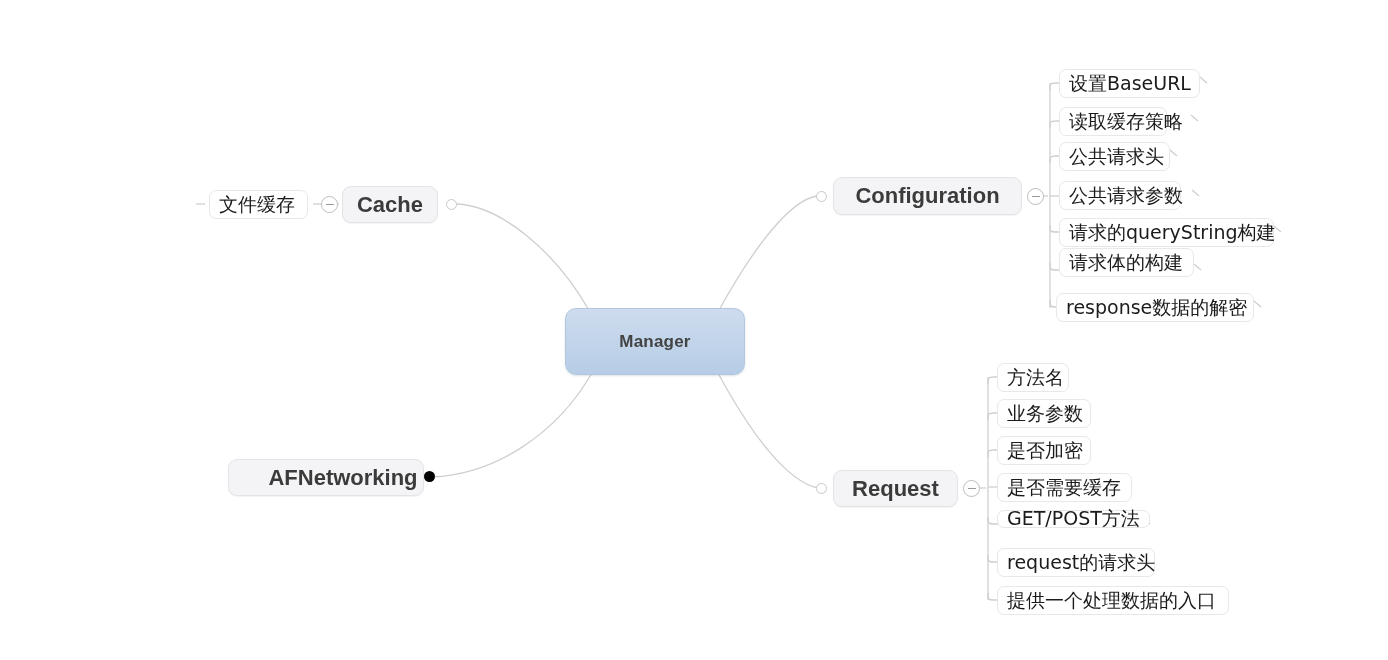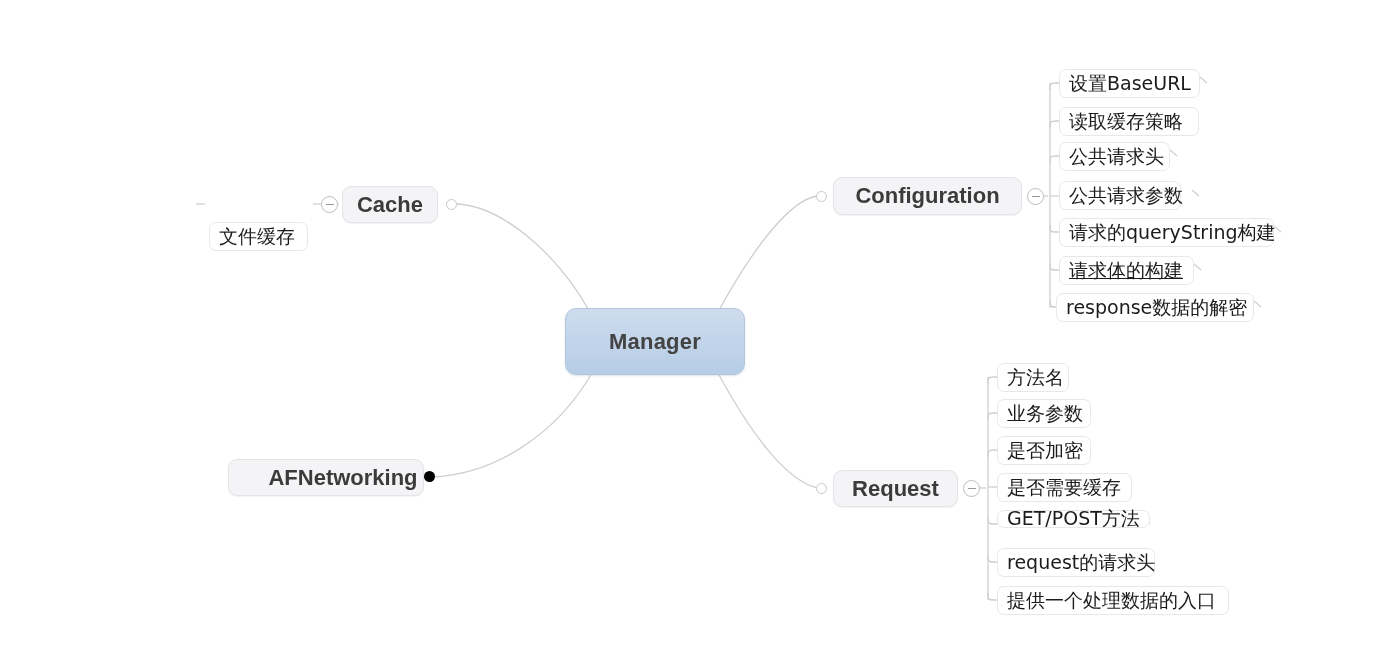--- a/index.html
+++ b/index.html
@@ -32,21 +32,21 @@
     justify-content: center;
     white-space: nowrap;
   }
 
   
   .node-root {
     border-radius: 11px;
     background: linear-gradient(180deg, #cfdcef 0%, #c3d5ea 45%, #b6cde6 100%);
     border: 1px solid #b2c6de;
     box-shadow: 0 1px 2px rgba(80,100,130,0.18);
-    font-size: 22px;
+    font-size: 17px;
     font-weight: bold;
     color: #434343;
     letter-spacing: 0.2px;
   }
 
   
   .node-l2 {
     border-radius: 9px;
     background: #f4f4f6;
     border: 1px solid #e4e4e8;
@@ -160,53 +160,53 @@
     <span>Manager</span>
   </div>
 
   <div class="node node-l2" style="left:342px; top:186px; width:96px; height:37px;">
     <span>Cache</span>
   </div>
   <div class="dot-hollow" style="left:446px; top:199px;"></div>
   <div class="toggle" style="left:321px; top:196px;">
     <span class="bar"></span>
   </div>
-  <div class="node node-leaf cjk" style="left:209px; top:190px; width:99px; height:29px;margin-top:32px;">
+  <div class="node node-leaf cjk" style="left:209px; top:190px; width:99px; height:29px;">
     <span>文件缓存</span>
   </div>
 
   <div class="node node-l2" style="left:228px; top:459px; width:196px; height:37px;padding-left:48px;">
     <span>AFNetworking</span>
   </div>
   <div class="dot-filled" style="left:424px; top:471px;"></div>
 
   <div class="node node-l2" style="left:833px; top:177px; width:189px; height:38px;">
     <span>Configuration</span>
   </div>
   <div class="dot-hollow" style="left:816px; top:191px;"></div>
   <div class="toggle" style="left:1027px; top:188px;">
     <span class="bar"></span>
   </div>
 
   <div class="node node-leaf cjk" style="left:1059px; top:69px; width:141px; height:29px;">
     <span>设置BaseURL</span>
   </div>
-  <div class="node node-leaf cjk" style="left:1059px; top:107px; width:140px; height:29px;">
+  <div class="node node-leaf cjk" style="left:1059px; top:107px; width:108px; height:29px;">
     <span>读取缓存策略</span>
   </div>
   <div class="node node-leaf cjk" style="left:1059px; top:142px; width:111px; height:29px;">
     <span>公共请求头</span>
   </div>
   <div class="node node-leaf cjk" style="left:1059px; top:181px; width:122px; height:29px;">
     <span>公共请求参数</span>
   </div>
   <div class="node node-leaf cjk" style="left:1059px; top:218px; width:215px; height:29px;">
     <span>请求的queryString构建</span>
   </div>
-  <div class="node node-leaf cjk" style="left:1059px; top:256px; width:135px; height:29px;text-decoration:underline;">
+  <div class="node node-leaf cjk" style="left:1059px; top:248px; width:135px; height:29px;">
     <span>请求体的构建</span>
   </div>
   <div class="node node-leaf cjk" style="left:1056px; top:293px; width:198px; height:29px;">
     <span>response数据的解密</span>
   </div>
 
   <div class="node node-l2" style="left:833px; top:470px; width:125px; height:37px;">
     <span>Request</span>
   </div>
   <div class="dot-hollow" style="left:816px; top:483px;"></div>

